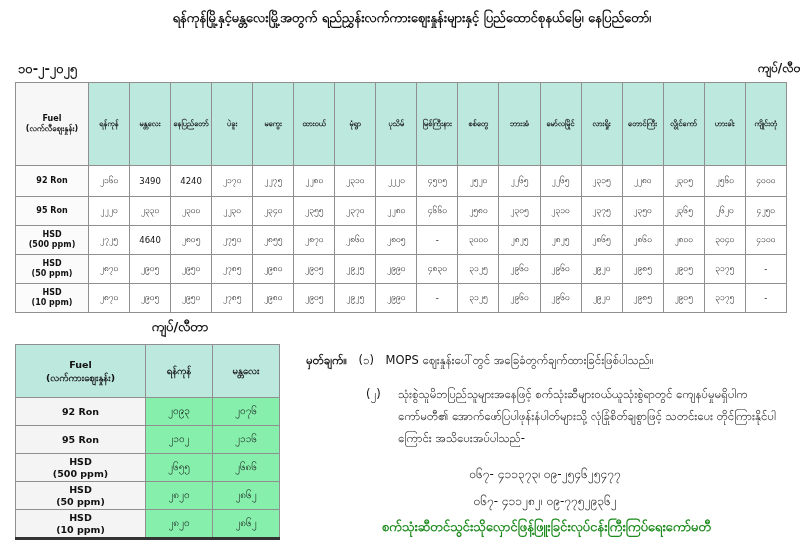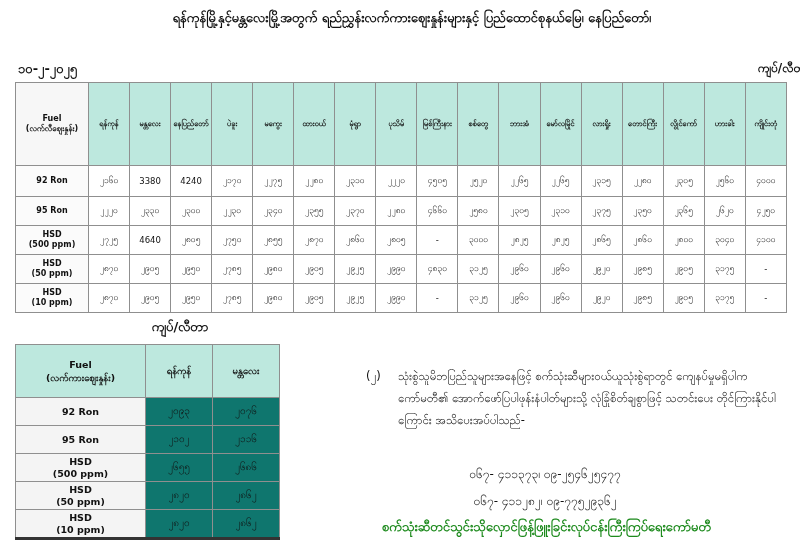--- a/index.html
+++ b/index.html
@@ -19,21 +19,21 @@
   #retail-table tbody th{background:#fbfbfb;font-weight:bold;font-size:8px;height:28px;line-height:1.25;}
   #retail-table tbody td{background:#ffffff;font-size:8.5px;}
   #retail-table tbody tr:first-child th,#retail-table tbody tr:first-child td{height:30px;}
 
   .unit-mid{position:absolute;top:318px;left:100px;width:160px;text-align:center;
             font-weight:bold;font-size:13px;}
   #wholesale-table{position:absolute;top:344px;left:15px;width:265px;border:1px solid #555;
                    border-bottom:3px solid #333;}
   #wholesale-table thead th{background:#bde8de;height:52px;font-weight:bold;font-size:9.5px;line-height:1.4;}
   #wholesale-table tbody th{background:#f4f4f4;font-weight:bold;font-size:9.5px;height:27px;line-height:1.25;}
-  #wholesale-table tbody td{background:#0f766e;font-size:10px;}
+  #wholesale-table tbody td{background:#86efac;font-size:10px;}
 
   .notes{position:absolute;left:306px;top:352px;width:487px;font-size:11.5px;line-height:1.55;}
   .note-heading{font-weight:bold;margin-right:8px;}
   .note-num{margin-right:8px;}
   .note-row2{display:flex;margin-top:14px;margin-left:60px;line-height:1.9;}
   .note-row2 .note-num{flex:0 0 24px;}
   .phone-line{position:absolute;left:300px;width:490px;text-align:center;font-size:12px;}
   .phone-1{top:466px;}
   .phone-2{top:493px;}
   .footer-line{position:absolute;top:518px;left:300px;width:493px;text-align:center;
@@ -96,21 +96,21 @@
           <th>ဟားခါး</th>
           <th>ကျိုင်းတုံ</th>
         </tr>
       </thead>
       <tbody>
         <tr>
           <th>
             <div>92 Ron</div>
           </th>
           <td>၂၁၆၀</td>
-          <td>3380</td>
+          <td>3490</td>
           <td>4240</td>
           <td>၂၁၇၀</td>
           <td>၂၂၇၅</td>
           <td>၂၂၈၀</td>
           <td>၂၃၁၀</td>
           <td>၂၂၂၀</td>
           <td>၄၅၀၅</td>
           <td>၂၅၂၀</td>
           <td>၂၂၆၅</td>
           <td>၂၂၆၅</td>
@@ -268,20 +268,25 @@
             <div>HSD</div>
             <div>(10 ppm)</div>
           </th>
           <td>၂၈၂၀</td>
           <td>၂၈၆၂</td>
         </tr>
       </tbody>
     </table>
 
   <div class="notes">
+    <div class="note-row1">
+      <span class="note-heading">မှတ်ချက်။</span>
+      <span class="note-num">(၁)</span>
+      <span>MOPS ဈေးနှုန်းပေါ်တွင် အခြေခံတွက်ချက်ထားခြင်းဖြစ်ပါသည်။</span>
+    </div>
     <div class="note-row2">
       <span class="note-num">(၂)</span>
       <span>သုံးစွဲသူမိဘပြည်သူများအနေဖြင့် စက်သုံးဆီများဝယ်ယူသုံးစွဲရာတွင် ကျေနပ်မှုမရှိပါက ကော်မတီ၏ အောက်ဖော်ပြပါဖုန်းနံပါတ်များသို့ လုံခြုံစိတ်ချစွာဖြင့် သတင်းပေး တိုင်ကြားနိုင်ပါကြောင်း အသိပေးအပ်ပါသည်-</span>
     </div>
   </div>
 
   <div class="phone-line phone-1">၀၆၇- ၄၁၁၃၇၃၊ ၀၉-၂၅၄၆၂၅၄၇၇</div>
   <div class="phone-line phone-2">၀၆၇- ၄၁၁၂၈၂၊ ၀၉-၇၇၅၂၉၃၆၂</div>
 
   <div class="footer-line">စက်သုံးဆီတင်သွင်းသိုလှောင်ဖြန့်ဖြူးခြင်းလုပ်ငန်းကြီးကြပ်ရေးကော်မတီ</div>

